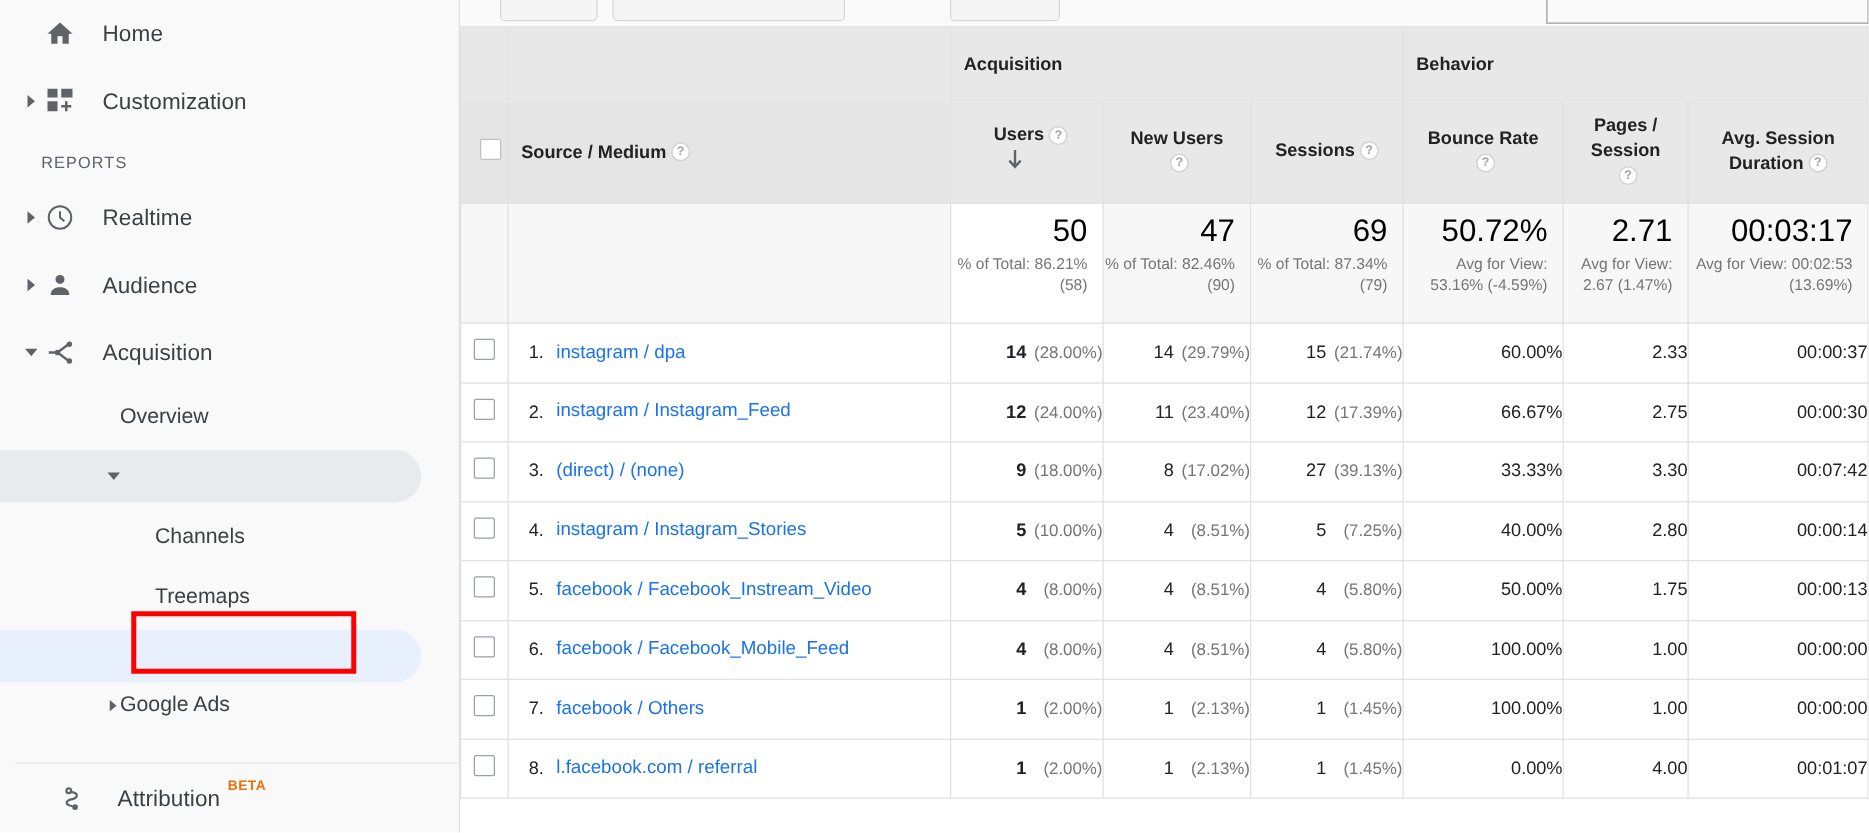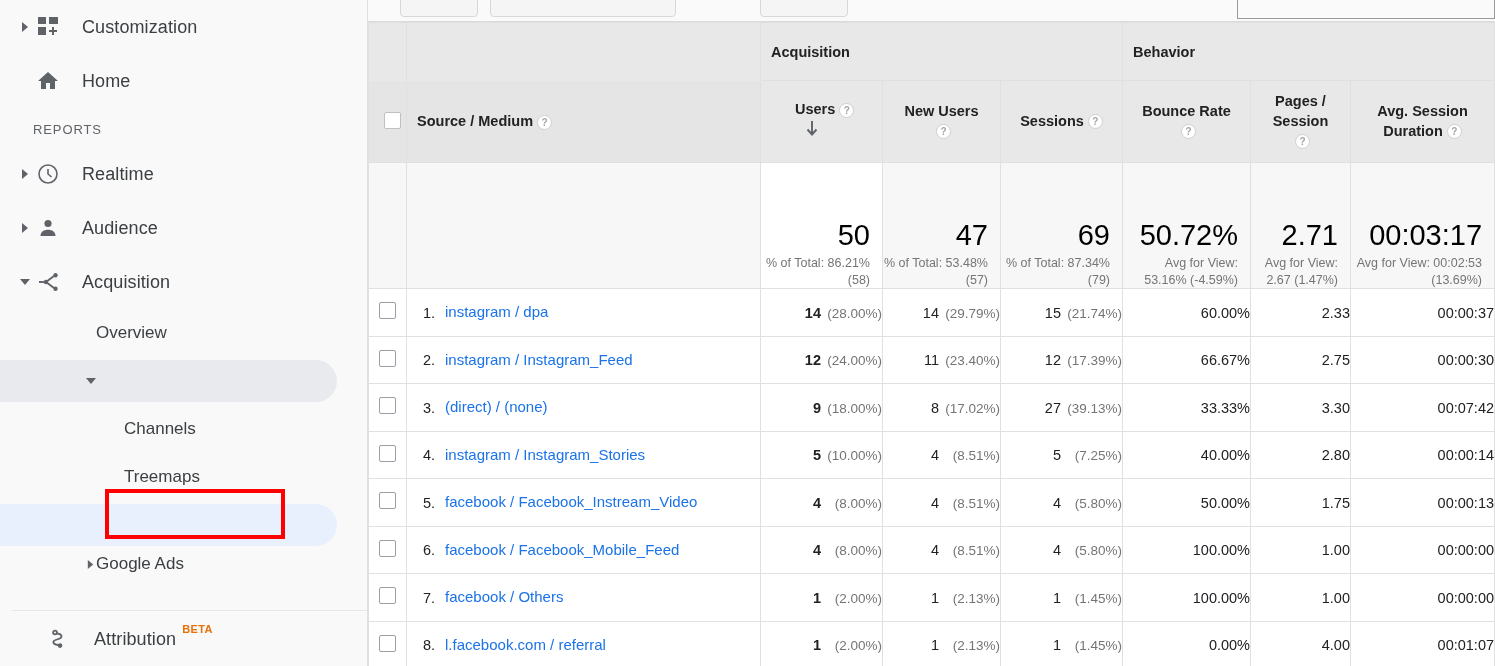--- a/index.html
+++ b/index.html
@@ -142,66 +142,66 @@
   .chk {
     display: inline-block; width: 17px; height: 17px;
     border: 1px solid #9aa0a6; border-radius: 2px; background: #fff;
     cursor: pointer;
   }
   .chk.hdr { border-color: #c0c0c0; }
 
   tr.summary td { background: #f7f7f7; height: 96px; vertical-align: top; padding: 10px 12px 0 0; }
   tr.summary td.white { background: #fff; }
   tr.summary td.nofill { background: #f7f7f7; border-right-color:#e0e0e0; }
-  .sum-big { font-size: 29px; color: #000; text-align: right; font-weight: normal; line-height: 1.0; margin-top: 48px; }
+  .sum-big { font-size: 25px; color: #000; text-align: right; font-weight: normal; line-height: 1.0; }
   .sum-sub { font-size: 12.5px; color: #757575; text-align: right; line-height: 1.33; margin-top: 5px; }
 
   tr.datarow td { height: 47.5px; vertical-align: middle; padding: 0; background: #fff; }
   tr.datarow:nth-child(even) td { background: #fff; }
   td.idx-name { padding: 0 10px 0 0; }
   .namewrap { display: flex; align-items: center; }
   .rownum { width: 38px; flex: 0 0 38px; text-align: right; font-size: 14.5px; color: #222; padding-right: 10px; }
   .srclink { font-size: 15px; color: #1a73e8; text-decoration: none; line-height: 1.25; cursor: pointer; }
 
   td.num { text-align: right; padding-right: 10px; font-size: 14.5px; color: #202124; margin-left: 32px; }
   .bold { font-weight: bold; }
   .pct { color: #757575; font-size: 13.5px; margin-left: 3px; display:inline-block; min-width:58px; text-align:right;}
 </style>
 </head>
 <body>
 
 <div id="app">
 
   <nav class="sidebar">
+
+    <div class="nav-row">
+      <span class="arrow"></span>
+      <span class="ico">
+        <svg width="24" height="24" viewBox="0 0 24 24" fill="#5f6368">
+            <path d="M10 20v-6h4v6h5v-8h3L12 3 2 12h3v8z"></path>
+          </svg>
+      </span>
+      <span class="lbl">Home</span>
+    </div>
 
     <div class="nav-row">
       <span class="arrow">
         <svg width="10" height="10" viewBox="0 0 10 10">
             <path d="M2 0 L8 5 L2 10 Z" fill="#5f6368"></path>
           </svg>
       </span>
       <span class="ico">
         <svg width="24" height="24" viewBox="0 0 24 24" fill="#5f6368">
           <rect x="2" y="2" width="8" height="7"></rect>
             <rect x="13" y="2" width="9" height="7"></rect>
           <rect x="2" y="12" width="8" height="8"></rect>
           <path d="M16 12h2v3h3v2h-3v3h-2v-3h-3v-2h3z"></path>
         </svg>
       </span>
       <span class="lbl">Customization</span>
-    </div>
-
-    <div class="nav-row">
-      <span class="arrow"></span>
-      <span class="ico">
-        <svg width="24" height="24" viewBox="0 0 24 24" fill="#5f6368">
-            <path d="M10 20v-6h4v6h5v-8h3L12 3 2 12h3v8z"></path>
-          </svg>
-      </span>
-      <span class="lbl">Home</span>
     </div>
 
     <div class="section-hdr">REPORTS</div>
 
     <div class="nav-row">
       <span class="arrow">
         <svg width="10" height="10" viewBox="0 0 10 10">
             <path d="M2 0 L8 5 L2 10 Z" fill="#5f6368"></path>
           </svg>
       </span>
@@ -366,21 +366,21 @@
       <tbody>
         <tr class="summary">
           <td class="nofill"></td>
           <td class="nofill"></td>
           <td class="white">
             <div class="sum-big">50</div>
             <div class="sum-sub">% of Total: 86.21% (58)</div>
           </td>
           <td>
             <div class="sum-big">47</div>
-            <div class="sum-sub">% of Total: 53.48% (57)</div>
+            <div class="sum-sub">% of Total: 82.46% (90)</div>
           </td>
           <td>
             <div class="sum-big">69</div>
             <div class="sum-sub">% of Total: 87.34% (79)</div>
           </td>
           <td>
             <div class="sum-big">50.72%</div>
             <div class="sum-sub">Avg for View: 53.16% (-4.59%)</div>
           </td>
           <td>

